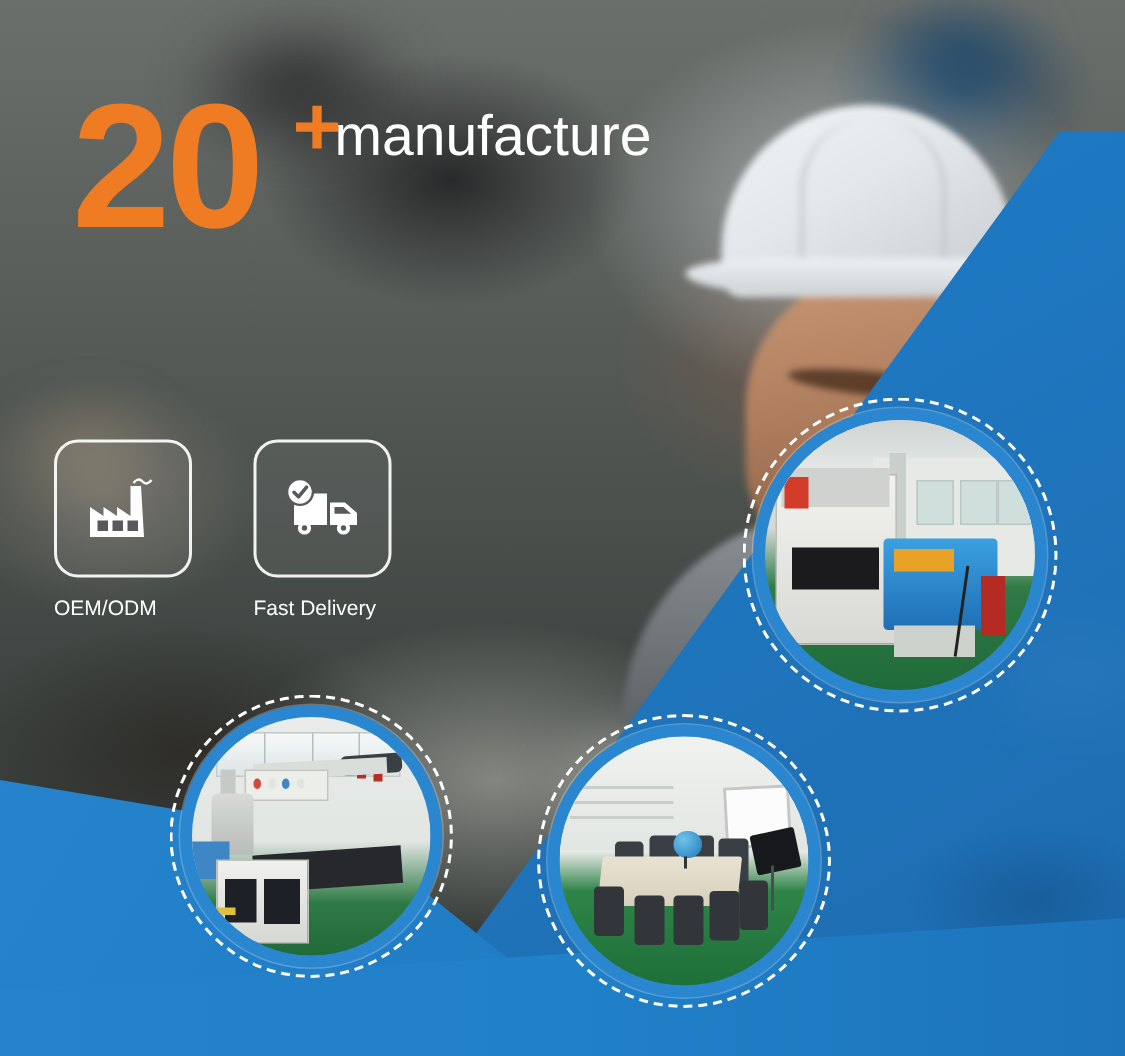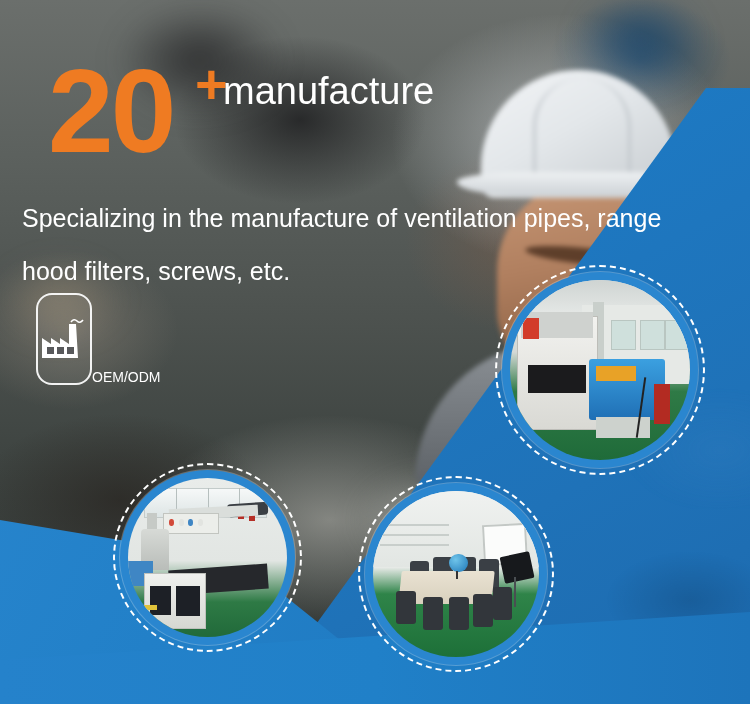--- a/index.html
+++ b/index.html
@@ -125,21 +125,21 @@
   .subtitle{
     position:absolute;left:22px;top:192px;width:700px;
     color:#ffffff;font-size:25px;line-height:53px;font-weight:normal;
   }
 
   
   .features{
     position:absolute;left:36px;top:293px;
     display:flex;gap:43px;
   }
-  .feature{width:90px;display:flex;align-items:flex-end;}
+  .feature{width:90px;display:flex;flex-direction:column;align-items:flex-start;}
   .feature-box{
     width:88px;height:88px;
     border:2px solid rgba(255,255,255,.92);
     border-radius:16px;
     display:flex;align-items:center;justify-content:center;
     background:rgba(255,255,255,.05);
   }
   .feature-label{
     margin-top:12px;color:#ffffff;font-size:14px;white-space:nowrap;
   }
@@ -233,38 +233,53 @@
   <div class="blue-right-texture"></div>
   <div class="blue-left"></div>
   <div class="blue-bottom"></div>
 
   <div class="headline">
     <span class="num20">20</span>
     <span class="plus">+</span>
     <span class="experience">manufacture</span>
   </div>
 
-  <div class="subtitle">Specializing in the manufacture of ventilation pipes, range hood filters, screws, etc.</div>
 
   <div class="features">
 
     <div class="feature">
       <div class="feature-box">
         <svg width="52" height="46" viewBox="0 0 52 46">
           <path d="M4 42 L4 22 L13 28 L13 22 L22 28 L22 22 L31 28 L31 8 L38 8 L40 42 Z" fill="#ffffff"></path>
           <rect x="9" y="31" width="7" height="7" fill="#58595b"></rect>
           <rect x="19" y="31" width="7" height="7" fill="#58595b"></rect>
           <rect x="29" y="31" width="7" height="7" fill="#58595b"></rect>
           <path d="M33 6 q3 -4 6 -1 q3 3 6 -1" stroke="#ffffff" stroke-width="1.6" fill="none"></path>
         </svg>
       </div>
       <div class="feature-label">OEM/ODM</div>
     </div>
 
 
+    <div class="feature">
+      <div class="feature-box">
+        <svg width="54" height="44" viewBox="0 0 54 44">
+          <path d="M8 12 L30 12 L30 33 L8 33 Z" fill="#ffffff"></path>
+          <path d="M32 18 L42 18 L50 25 L50 33 L32 33 Z" fill="#ffffff"></path>
+          <path d="M35 21 L41 21 L46 25.5 L35 25.5 Z" fill="#58595b"></path>
+          <circle cx="15" cy="35" r="4.4" fill="#ffffff"></circle>
+          <circle cx="15" cy="35" r="1.8" fill="#58595b"></circle>
+          <circle cx="41" cy="35" r="4.4" fill="#ffffff"></circle>
+          <circle cx="41" cy="35" r="1.8" fill="#58595b"></circle>
+          <circle cx="12" cy="11" r="8.6" fill="#ffffff" stroke="#58595b" stroke-width="1.6"></circle>
+          <path d="M8 11.2 L11 14.2 L16.4 7.8" stroke="#58595b" stroke-width="2.4" fill="none" stroke-linecap="round" stroke-linejoin="round"></path>
+        </svg>
+      </div>
+      <div class="feature-label">Fast Delivery</div>
+    </div>
 
   </div>
 
   <div class="circle c1">
     <div class="circle-inner">
       <div class="ph1">
         <div class="ceiling"></div>
         <div class="wall"></div>
         <div class="win" style="left:56%"></div>
         <div class="win" style="left:72%"></div>

